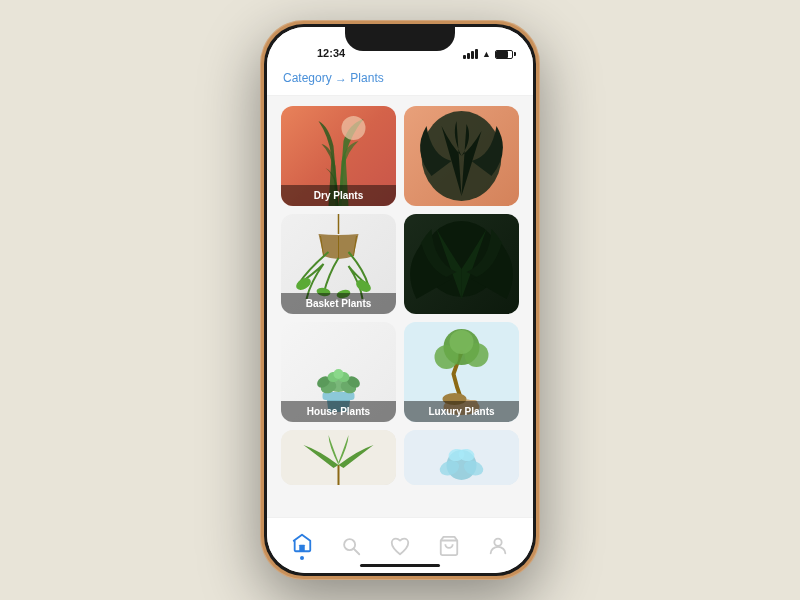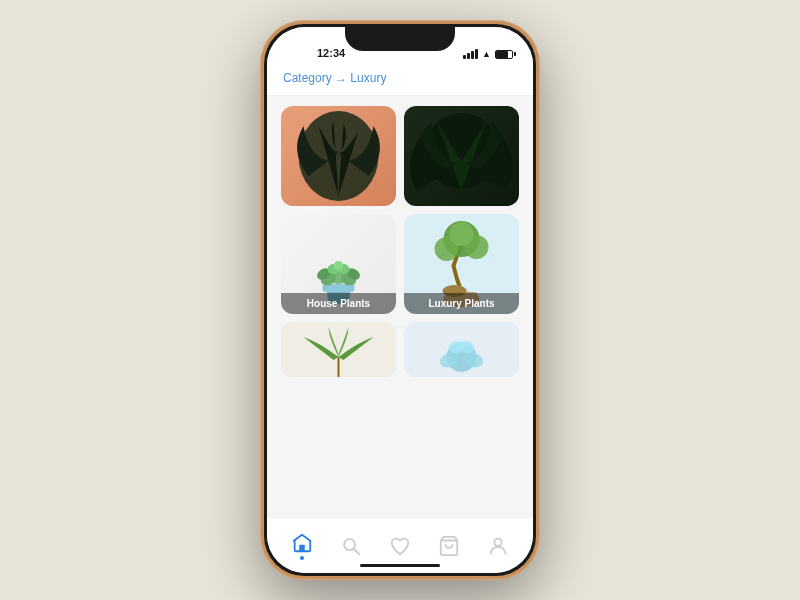--- a/index.html
+++ b/index.html
@@ -296,39 +296,74 @@
           <span class="wifi-icon">▲</span>
           <div class="battery-icon">
             <div class="battery-fill"></div>
           </div>
         </div>
       </div>
 
       <div class="app-header">
         <div class="category-label">
           <span>Category → </span>
-          <span>Luxury</span>
+          <span>Plants</span>
         </div>
       </div>
 
       <div class="content-area">
         <div class="grid">
 
+          <div class="category-card card-dry">
+            <svg class="plant-svg" viewBox="0 0 120 100" preserveAspectRatio="xMidYMid slice">
+
+              <g transform="translate(35,10)">
+                <path d="M25,90 L20,30 Q15,10 5,5 Q15,20 18,40 L15,90 Z" fill="#2d5a1e" opacity="0.85"></path>
+                <path d="M25,90 L30,25 Q35,8 50,3 Q38,18 32,38 L35,90 Z" fill="#3a7228" opacity="0.85"></path>
+                <path d="M25,90 L22,50 Q18,30 8,28 Q18,38 20,55 L22,90 Z" fill="#2d5a1e" opacity="0.7"></path>
+                <path d="M25,90 L28,45 Q32,28 45,25 Q34,35 30,52 L28,90 Z" fill="#3a7228" opacity="0.7"></path>
+                <path d="M25,90 L24,70 Q20,55 12,52 Q20,58 22,70 L24,90 Z" fill="#245018" opacity="0.6"></path>
+              </g>
+
+              <circle cx="75" cy="22" r="12" fill="rgba(240,200,170,0.7)"></circle>
+            </svg>
+            <div class="card-label">Dry Plants</div>
+          </div>
 
           <div class="category-card card-wet">
             <svg class="plant-svg" viewBox="0 0 120 100" preserveAspectRatio="xMidYMid slice">
 
               <ellipse cx="60" cy="50" rx="40" ry="45" fill="#1a2a1a" opacity="0.85"></ellipse>
               <path d="M60,90 L40,20 Q50,40 60,50 Q50,30 55,15 Z" fill="#0d1a0d"></path>
               <path d="M60,90 L80,25 Q70,42 60,50 Q72,32 65,18 Z" fill="#0d1a0d"></path>
               <path d="M30,70 Q10,45 25,20 Q30,50 50,55 Z" fill="#152215"></path>
               <path d="M90,70 Q110,45 95,20 Q90,50 70,55 Z" fill="#152215"></path>
             </svg>
           </div>
 
+          <div class="category-card card-basket">
+            <svg class="plant-svg" viewBox="0 0 120 100" preserveAspectRatio="xMidYMid slice">
+
+              <line x1="60" y1="0" x2="60" y2="20" stroke="#8B6914" stroke-width="1.5"></line>
+
+              <path d="M40,20 Q60,22 80,20 L75,42 Q60,48 45,42 Z" fill="#a0824a"></path>
+              <path d="M42,22 L45,42" stroke="#8B6914" stroke-width="1"></path>
+              <path d="M60,22 L60,44" stroke="#8B6914" stroke-width="1"></path>
+              <path d="M78,22 L75,42" stroke="#8B6914" stroke-width="1"></path>
+
+              <path d="M50,38 Q30,55 20,70 Q35,60 45,50 Q32,68 28,85" stroke="#4a8a2a" stroke-width="2" fill="none"></path>
+              <path d="M60,44 Q50,60 45,80" stroke="#4a8a2a" stroke-width="2" fill="none"></path>
+              <path d="M70,38 Q85,55 90,72 Q78,62 70,52 Q82,70 84,85" stroke="#4a8a2a" stroke-width="2" fill="none"></path>
+              <ellipse cx="25" cy="70" rx="8" ry="5" fill="#5aaa35" transform="rotate(-30,25,70)"></ellipse>
+              <ellipse cx="45" cy="78" rx="7" ry="4" fill="#5aaa35" transform="rotate(10,45,78)"></ellipse>
+              <ellipse cx="85" cy="72" rx="8" ry="5" fill="#5aaa35" transform="rotate(30,85,72)"></ellipse>
+              <ellipse cx="65" cy="80" rx="7" ry="4" fill="#5aaa35" transform="rotate(-15,65,80)"></ellipse>
+            </svg>
+            <div class="card-label">Basket Plants</div>
+          </div>
 
           <div class="category-card card-plastic">
             <svg class="plant-svg" viewBox="0 0 120 100" preserveAspectRatio="xMidYMid slice">
 
               <circle cx="60" cy="45" r="38" fill="#0a1a0a"></circle>
               <path d="M60,85 L35,15 Q50,40 60,55 Z" fill="#0f2a0f"></path>
               <path d="M60,85 L85,15 Q70,40 60,55 Z" fill="#0f2a0f"></path>
               <path d="M20,75 Q5,40 30,15 Q32,48 55,58 Z" fill="#0d200d"></path>
               <path d="M100,75 Q115,40 90,15 Q88,48 65,58 Z" fill="#0d200d"></path>
               <path d="M15,85 Q0,55 20,30 Q28,58 50,65 Z" fill="#0a1a0a"></path>

